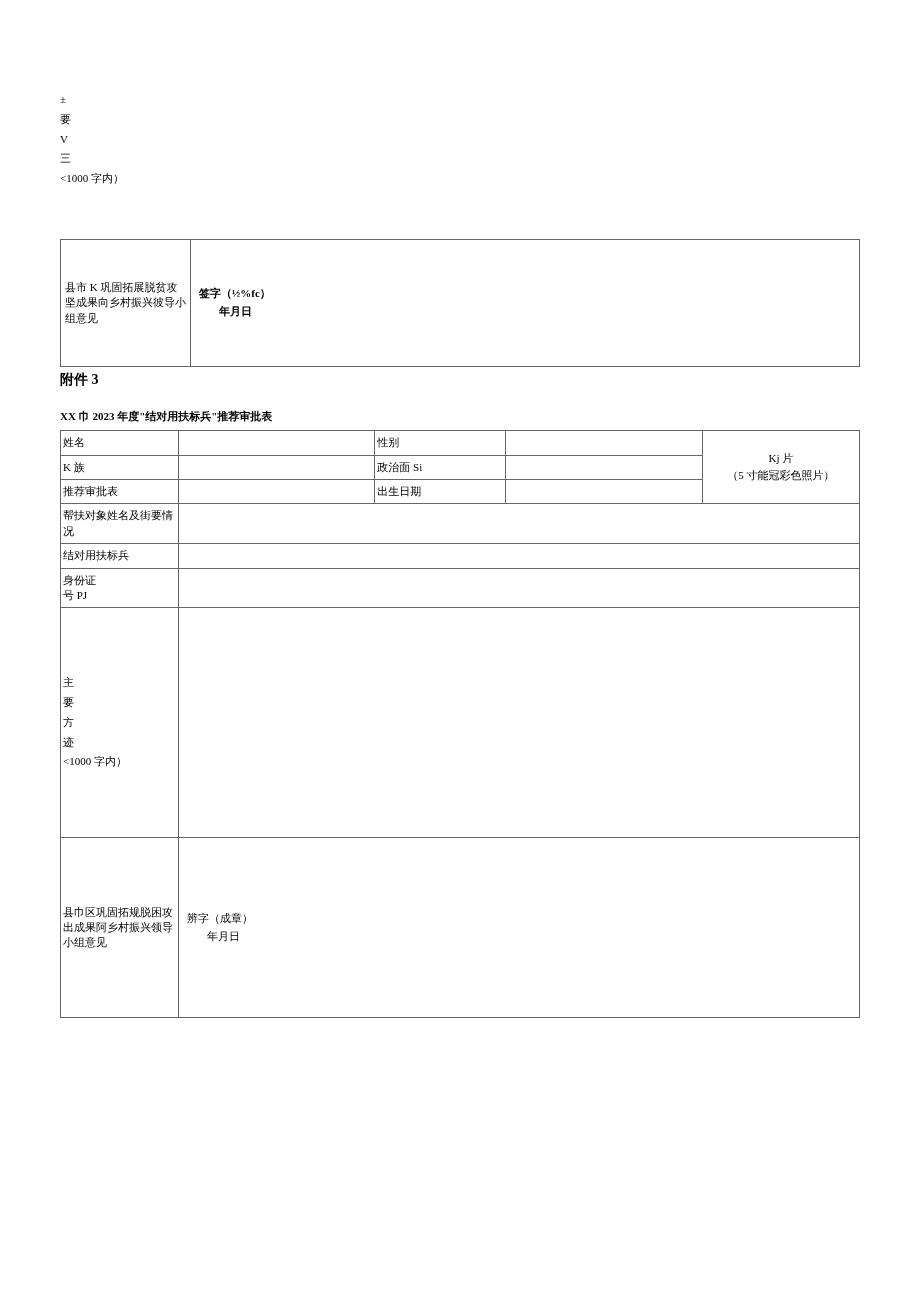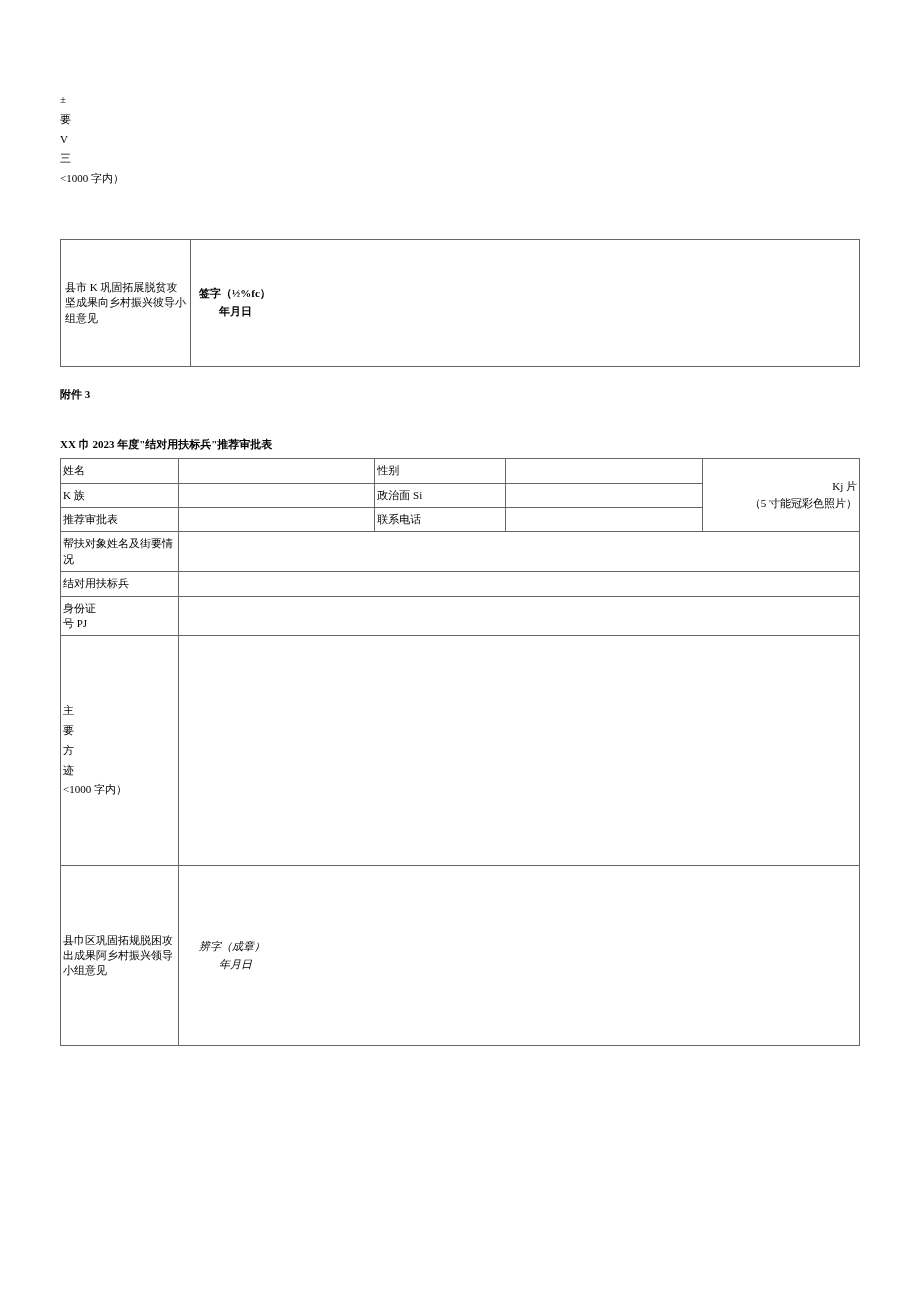--- a/index.html
+++ b/index.html
@@ -30,76 +30,75 @@
     td {
       border: 1px solid #666;
       padding: 4px 2px;
       vertical-align: middle;
       font-size: 11px;
       line-height: 1.4;
       word-wrap: break-word;
     }
     .table1 {
       margin-top: 50px;
-      margin-bottom: 20px;
+      margin-bottom: 4px;
     }
     .table1 td.label-cell {
       width: 130px;
       padding: 40px 4px;
     }
     .table1 td.content-cell {
       padding: 10px 8px;
       line-height: 1.6;
       font-weight: bold;
     }
     .attachment-label {
-      font-size: 11px;
+      font-size: 14px;
       font-weight: bold;
-      margin-bottom: 35px;
+      margin-bottom: 20px;
     }
     .form-title {
       font-size: 11px;
       font-weight: bold;
       margin-bottom: 6px;
     }
     .table2 td.narrow-label {
       width: 90px;
     }
     .table2 td.mid-field {
       width: 150px;
     }
     .table2 td.mid-label {
       width: 100px;
       margin-left: 28px;
     }
     .table2 td.photo-cell {
       width: 120px;
-      text-align: right;
+      text-align: center;
       padding-left: 2px;
       line-height: 1.6;
       margin-left: 11px;
     }
     .tall-row td {
       height: 230px;
       vertical-align: middle;
     }
     .opinion-row td {
       height: 180px;
       vertical-align: middle;
     }
     .methods-label {
       line-height: 1.8;
     }
     .methods-label span {
       display: block;
     }
     .sig-content {
-      padding: 10px 20px;
+      padding: 10px 8px;
       line-height: 1.6;
-      font-style: italic;
     }
   </style>
 </head>
 <body>
 
 <div class="top-label">
   <div>±</div>
   <div>要</div>
   <div>V</div>
   <div>三</div>
@@ -136,21 +135,21 @@
   </tr>
   <tr>
     <td class="narrow-label">K 族</td>
     <td></td>
     <td>政治面 Si</td>
     <td></td>
   </tr>
   <tr>
     <td class="narrow-label">推荐审批表</td>
     <td></td>
-    <td>联系电话</td>
+    <td>出生日期</td>
     <td></td>
   </tr>
   <tr>
     <td class="narrow-label" style="height:34px">帮扶对象姓名及街要情况</td>
     <td colspan="4"></td>
   </tr>
   <tr>
     <td class="narrow-label">结对用扶标兵</td>
     <td colspan="4"></td>
   </tr>

